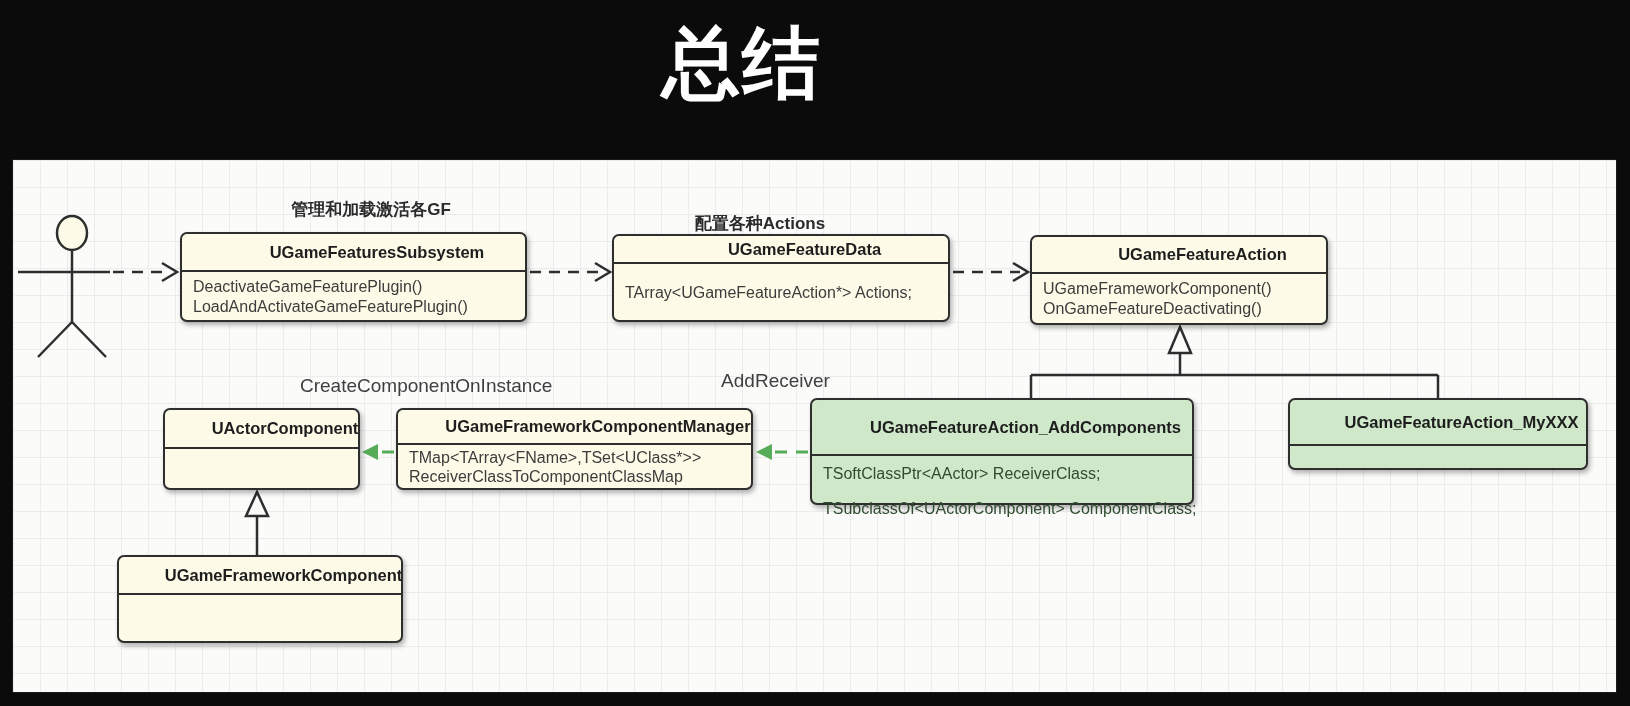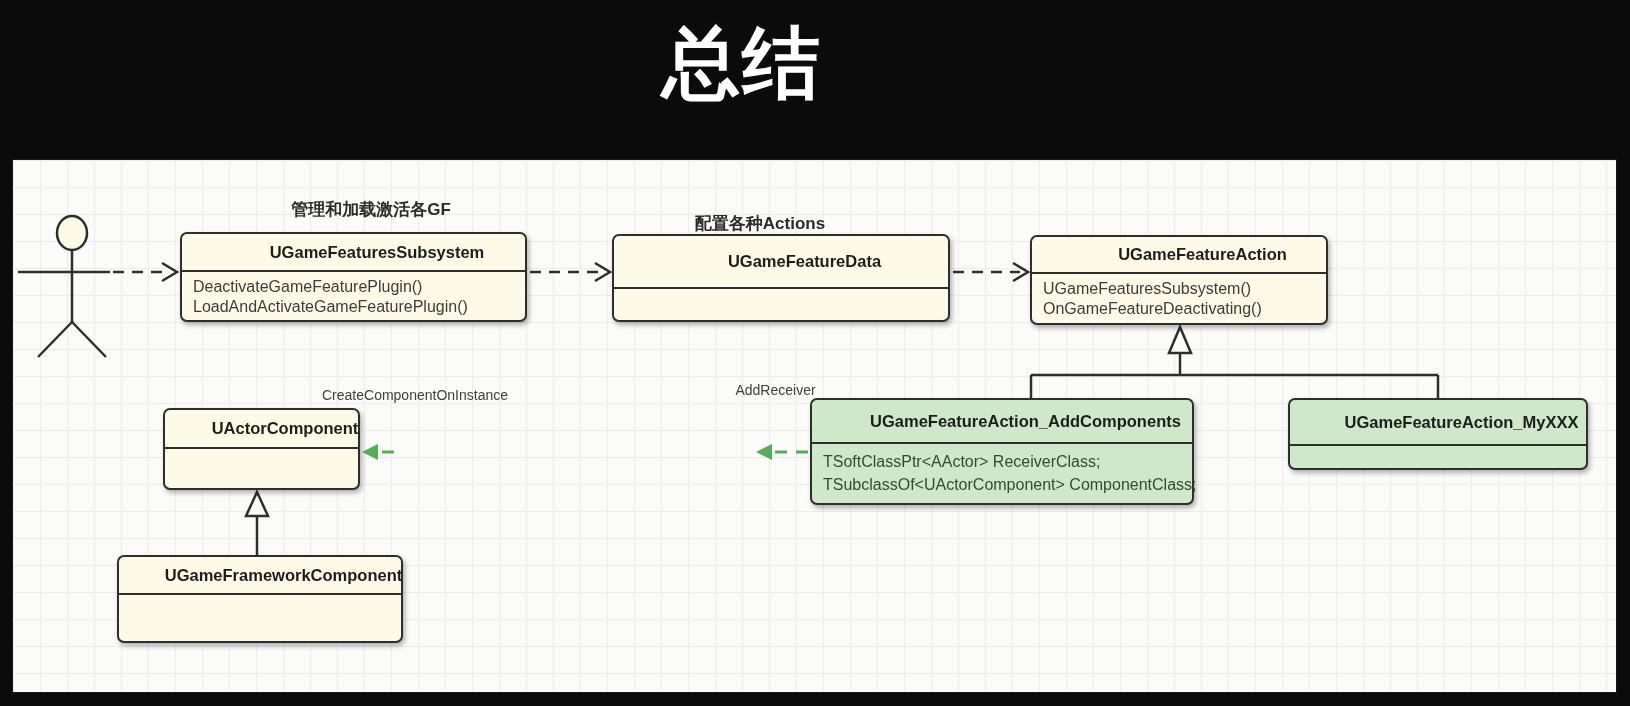--- a/index.html
+++ b/index.html
@@ -59,21 +59,21 @@
   .uml-body.center{justify-content:center;}
   .uml-member{
     font-size:16px;color:#3c3c3c;line-height:19px;white-space:nowrap;
   }
   .green .uml-member{color:#2f4c2f;}
   
   .lbl{
     position:absolute;text-align:center;white-space:nowrap;
   }
   .lbl.cn{font-weight:bold;font-size:17px;color:#2b2b2b;}
-  .lbl.en{font-weight:normal;font-size:14px;color:#3f3f3f;margin-top:12px;}
+  .lbl.en{font-weight:normal;font-size:19px;color:#3f3f3f;}
   
   .ln{stroke:#2e2e2e;stroke-width:2.5;fill:none;}
   .ln-dash{stroke:#2e2e2e;stroke-width:2.5;fill:none;stroke-dasharray:11 8;}
   .grn-dash{stroke:#57ac57;stroke-width:3;fill:none;stroke-dasharray:12 9;}
   .grn-head{fill:#57ac57;stroke:none;}
   .tri-hollow{fill:#fbfbfa;stroke:#2e2e2e;stroke-width:2.5;}
   .cream{fill:#fdfbe8;}
 </style>
 </head>
 <body>
@@ -135,40 +135,50 @@
 
   <div class="uml-box" style="left:167px;top:72px;width:347px;height:90px;">
     <div class="uml-title" style="height:38px;">UGameFeaturesSubsystem</div>
     <div class="uml-body">
       <div class="uml-member">DeactivateGameFeaturePlugin()</div>
       <div class="uml-member">LoadAndActivateGameFeaturePlugin()</div>
     </div>
   </div>
 
   <div class="uml-box" style="left:599px;top:74px;width:338px;height:88px;">
-    <div class="uml-title" style="height:53px;">UGameFeatureData</div>
+    <div class="uml-title" style="height:28px;">UGameFeatureData</div>
+    <div class="uml-body center">
+      <div class="uml-member">TArray&lt;UGameFeatureAction*&gt; Actions;</div>
+    </div>
   </div>
 
   <div class="uml-box" style="left:1017px;top:75px;width:298px;height:90px;">
     <div class="uml-title" style="height:37px;">UGameFeatureAction</div>
     <div class="uml-body">
-      <div class="uml-member">UGameFeaturesSubsystem()</div>
+      <div class="uml-member">UGameFrameworkComponent()</div>
       <div class="uml-member">OnGameFeatureDeactivating()</div>
     </div>
   </div>
 
   <div class="uml-box" style="left:150px;top:248px;width:197px;height:82px;">
     <div class="uml-title" style="height:39px;">UActorComponent</div>
     <div class="uml-body"></div>
   </div>
 
+  <div class="uml-box" style="left:383px;top:248px;width:357px;height:82px;">
+    <div class="uml-title" style="height:35px;">UGameFrameworkComponentManager</div>
+    <div class="uml-body" style="padding-top:3px;gap:0;">
+      <div class="uml-member">TMap&lt;TArray&lt;FName&gt;,TSet&lt;UClass*&gt;&gt;</div>
+      <div class="uml-member">ReceiverClassToComponentClassMap</div>
+    </div>
+  </div>
 
   <div class="uml-box green" style="left:797px;top:238px;width:384px;height:107px;">
-    <div class="uml-title" style="height:44px;">UGameFeatureAction_AddComponents</div>
-    <div class="uml-body" style="padding-top:8px;gap:4px;">
+    <div class="uml-title" style="height:56px;">UGameFeatureAction_AddComponents</div>
+    <div class="uml-body" style="padding-top:8px;gap:16px;">
       <div class="uml-member">TSoftClassPtr&lt;AActor&gt; ReceiverClass;</div>
       <div class="uml-member">TSubclassOf&lt;UActorComponent&gt; ComponentClass;</div>
     </div>
   </div>
 
   <div class="uml-box green" style="left:1275px;top:238px;width:300px;height:72px;">
     <div class="uml-title" style="height:46px;">UGameFeatureAction_MyXXX</div>
     <div class="uml-body"></div>
   </div>
 

